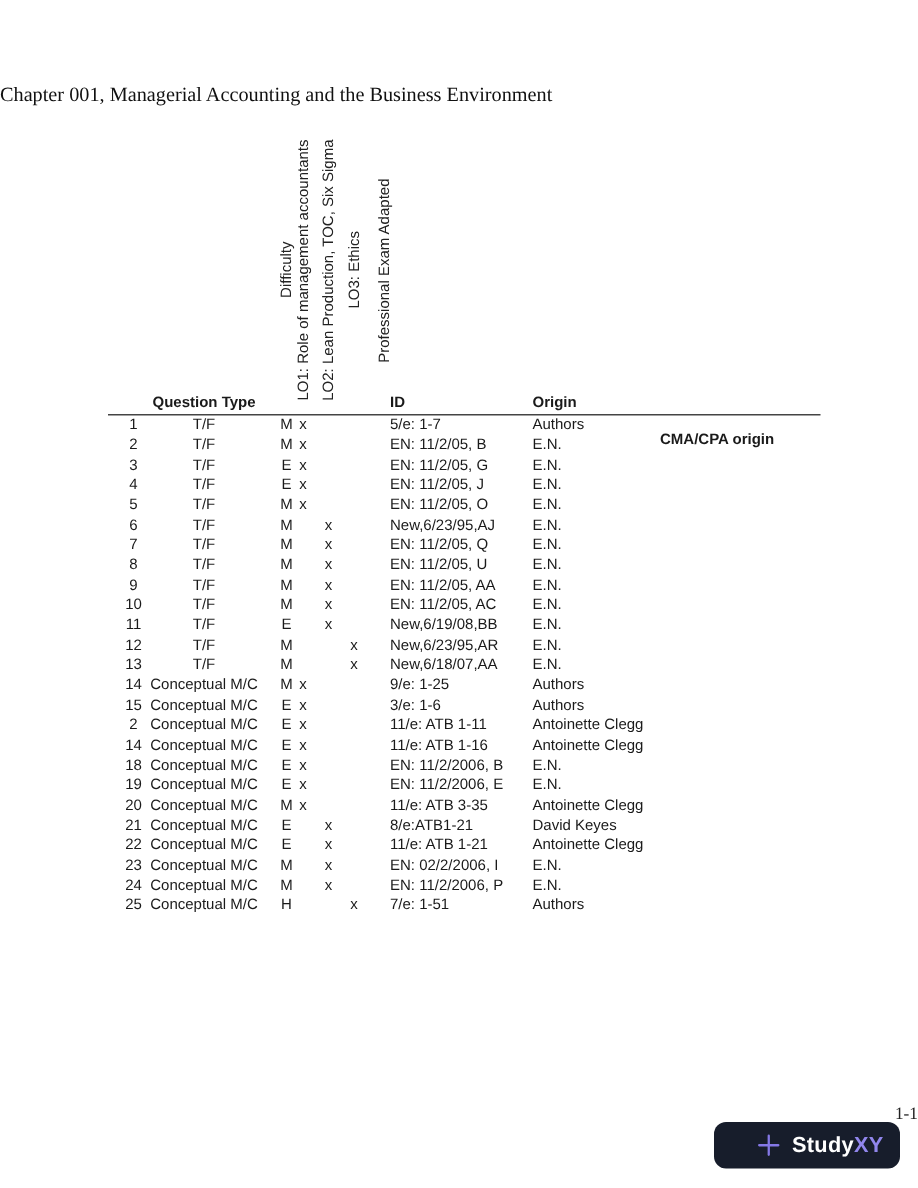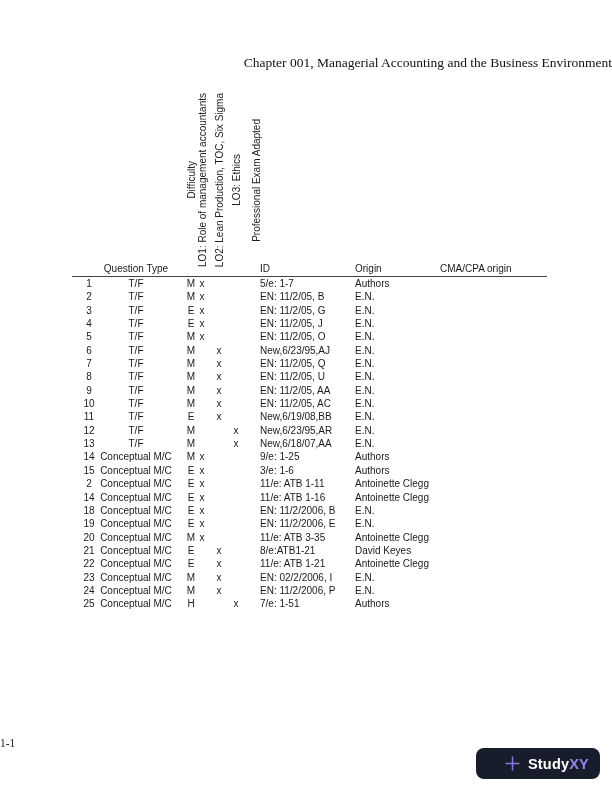--- a/index.html
+++ b/index.html
@@ -12,21 +12,21 @@
     font-family: "Liberation Sans", "DejaVu Sans", sans-serif;
     color: #1a1a1a;
   }
 
   
   .title {
     position: absolute;
     top: 55px;
     left: 0;
     width: 612px;
-    text-align: right;
+    text-align: left;
     font-family: "Liberation Serif", "DejaVu Serif", serif;
     font-size: 13.5px;
     color: #111;
     white-space: nowrap;
   }
 
   
   .vwrap {
     position: absolute;
     top: 92px;
@@ -39,26 +39,26 @@
   .vlabel {
     writing-mode: vertical-rl;
     transform: rotate(180deg);
     white-space: nowrap;
     font-size: 10px;
     line-height: 13px;
     color: #222;
   }
 
   
-  .col-headers { position: absolute; top: 263px; left: 0; width: 549px; height: 13px; font-size: 10px; }
+  .col-headers { position: absolute; top: 263px; left: 0; width: 549px; height: 13px; font-size: 10px; font-weight: bold; }
   .col-headers span { position: absolute; top: 0; white-space: nowrap; }
   .h-type   { left: 100px; width: 72px; text-align: center; }
   .h-id     { left: 260px; width: 58px; }
   .h-origin { left: 355px; }
-  .h-cma    { left: 440px; }
+  .h-cma    { left: 440px; margin-top: 25px; }
 
   .rule {
     position: absolute;
     top: 276px;
     left: 72px;
     width: 475px;
     border-top: 1px solid #444;
   }
 
   
@@ -75,21 +75,21 @@
   .c-id     { left: 260px; width: 92px; }
   .c-origin { left: 355px; width: 85px; }
   .c-cma    { left: 440px; width: 105px; }
 
   
   .footer {
     position: absolute;
     top: 737px;
     left: 0;
     width: 612px;
-    text-align: left;
+    text-align: right;
     font-family: "Liberation Serif", "DejaVu Serif", serif;
     font-size: 11.5px;
     color: #222;
   }
 
   
   .logo {
     position: absolute;
     right: 12px;
     bottom: 13px;

